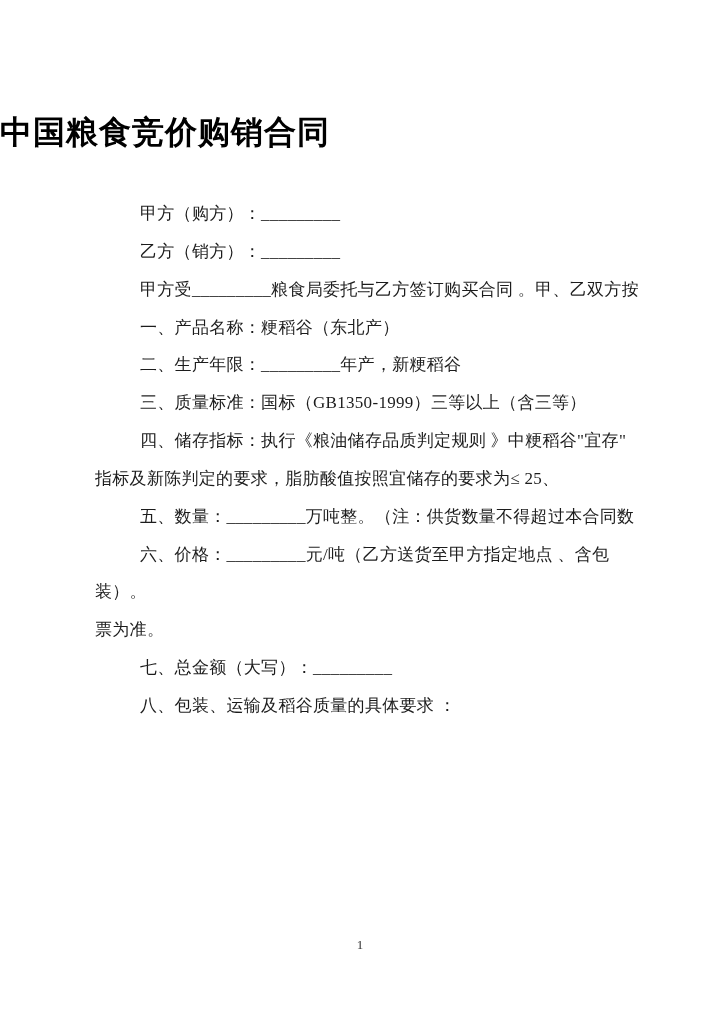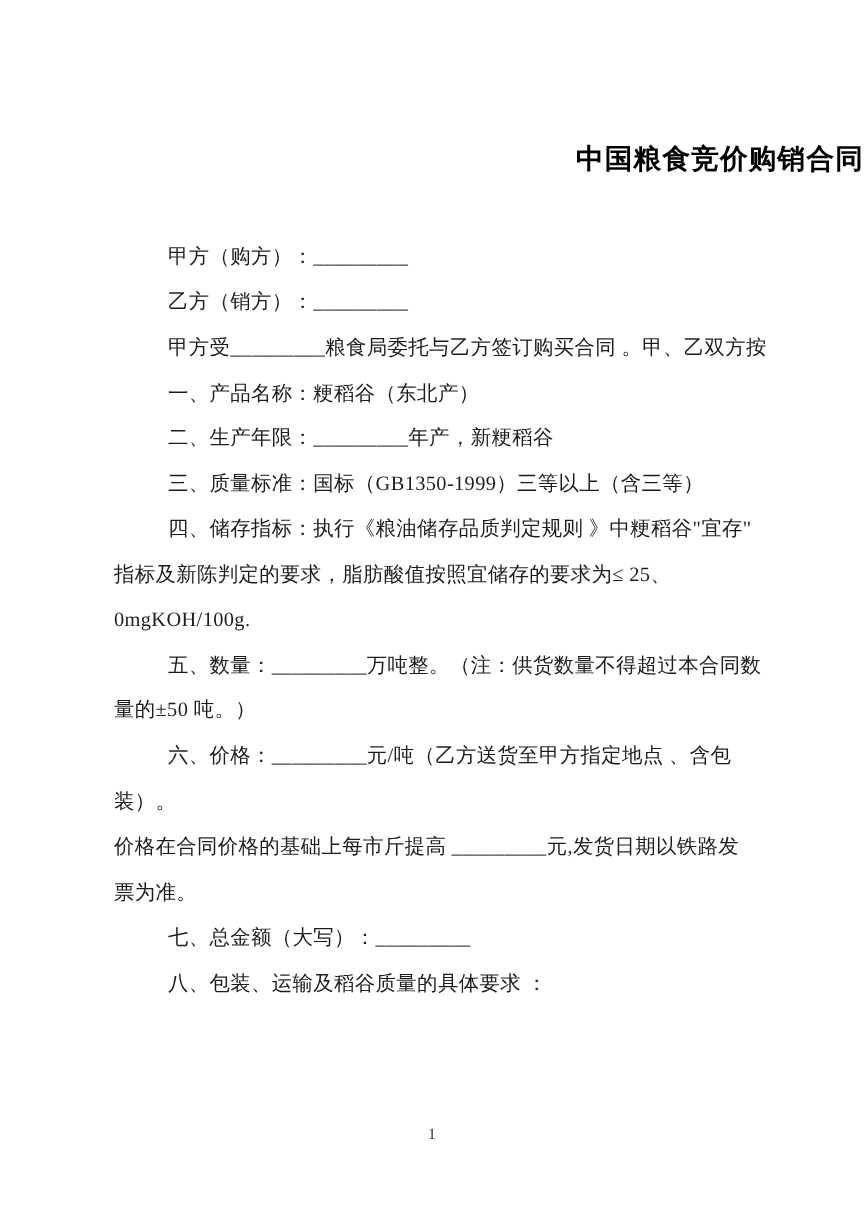--- a/index.html
+++ b/index.html
@@ -15,24 +15,24 @@
     overflow: hidden;
     font-family: "Liberation Serif", "DejaVu Serif", serif;
     color: #1c1c1c;
   }
   .doc-title {
     position: absolute;
     top: 108px;
     left: 0;
     right: 0;
     margin: 0;
-    text-align: right;
+    text-align: left;
     font-family: "Liberation Sans", "DejaVu Sans", sans-serif;
     font-weight: 700;
-    font-size: 23px;
+    font-size: 32px;
     line-height: 48px;
     color: #000000;
     letter-spacing: 1px;
   }
   .doc-body {
     position: absolute;
     top: 195px;
     left: 95px;
     width: 535px;
   }
@@ -70,29 +70,26 @@
     <div class="line first">乙方（销方）：_________</div>
 
     <div class="line first">甲方受_________粮食局委托与乙方签订购买合同 。甲、乙双方按</div>
 
     <div class="line first">一、产品名称：粳稻谷（东北产）</div>
     <div class="line first">二、生产年限：_________年产，新粳稻谷</div>
     <div class="line first">三、质量标准：国标（GB1350-1999）三等以上（含三等）</div>
 
     <div class="line first">四、储存指标：执行《粮油储存品质判定规则 》中粳稻谷"宜存"</div>
     <div class="line">指标及新陈判定的要求，脂肪酸值按照宜储存的要求为≤ 25、</div>
-    <div class="line">0mgKOH/100g.</div>
 
     <div class="line first">五、数量：_________万吨整。（注：供货数量不得超过本合同数</div>
-    <div class="line">量的±50 吨。）</div>
 
     <div class="line first">六、价格：_________元/吨（乙方送货至甲方指定地点 、含包</div>
     <div class="line">装）。</div>
 
-    <div class="line">价格在合同价格的基础上每市斤提高 _________元,发货日期以铁路发</div>
     <div class="line">票为准。</div>
 
     <div class="line first">七、总金额（大写）：_________</div>
     <div class="line first">八、包装、运输及稻谷质量的具体要求 ：</div>
   </div>
 
   <div class="page-number">1</div>
 
 </div>
 

